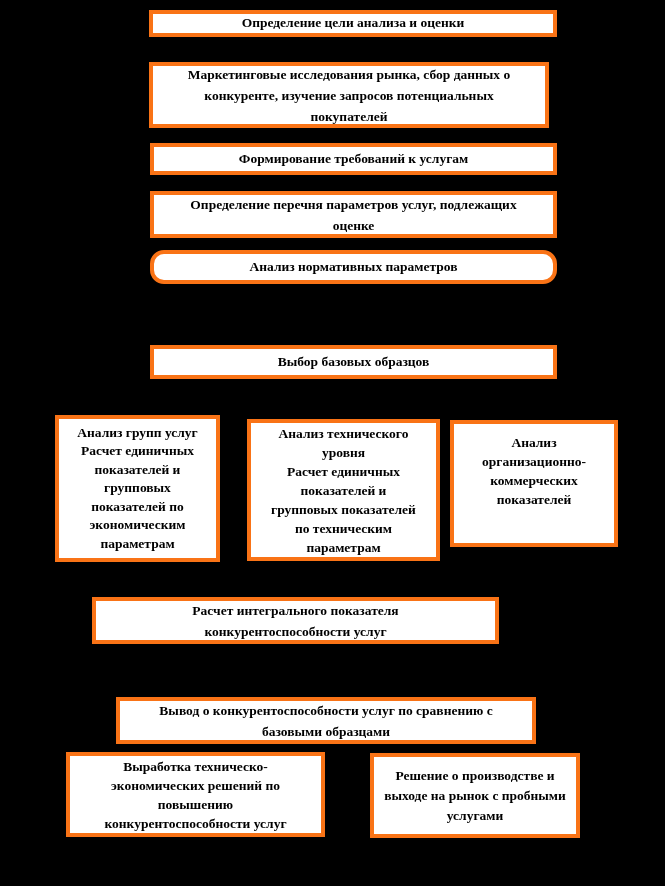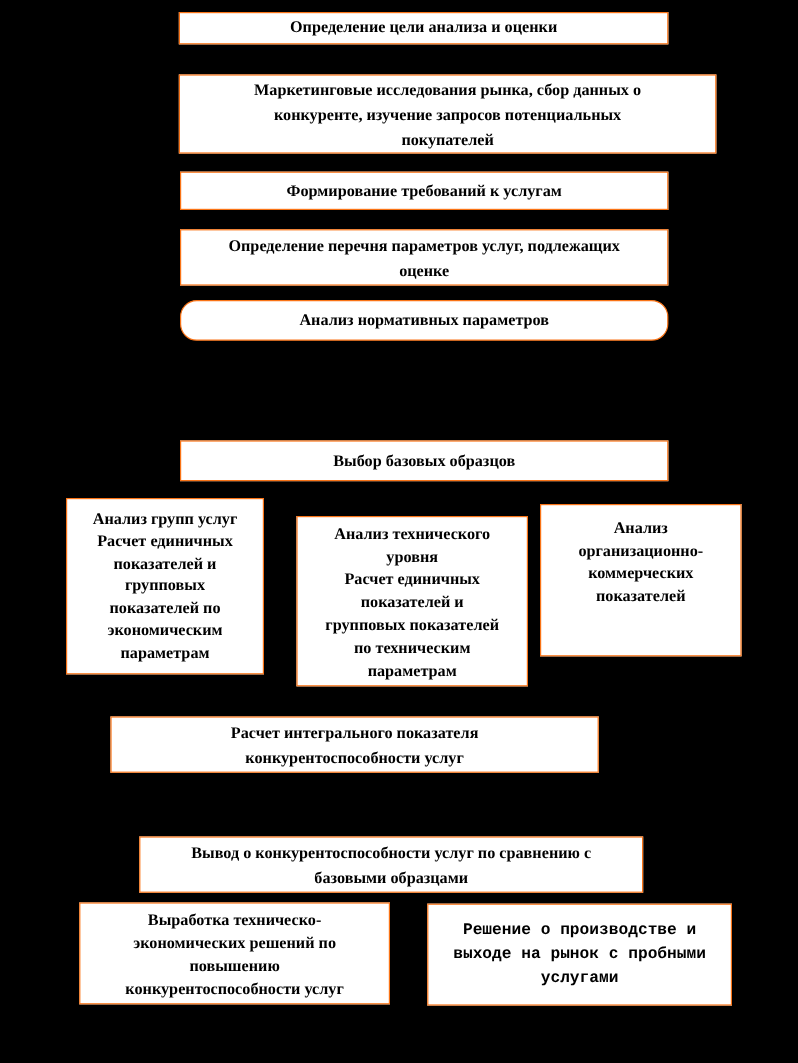--- a/index.html
+++ b/index.html
@@ -11,52 +11,52 @@
     position: relative;
     width: 665px;
     height: 886px;
     background: #000000;
     overflow: hidden;
   }
   .box {
     position: absolute;
     box-sizing: border-box;
     background: #ffffff;
-    border: 1px solid #f97316;
+    border: 4px solid #f97316;
     color: #000000;
     font-family: "Liberation Serif", serif;
     font-weight: bold;
     font-size: 13.5px;
     line-height: 1.4;
     text-align: center;
     display: flex;
     align-items: center;
     justify-content: center;
     white-space: pre-line;
     padding: 2px 6px;
   }
   
   .b1  { left:149px; top:10px;  width:408px; height:27px; }
-  .b2  { left:149px; top:62px;  width:448px; height:66px; line-height:21px; padding:0 2px; }
+  .b2  { left:149px; top:62px;  width:400px; height:66px; line-height:21px; padding:0 2px; }
   .b3  { left:150px; top:143px; width:407px; height:32px; }
   .b4  { left:150px; top:191px; width:407px; height:47px; line-height:21px; }
   .b5  { left:150px; top:250px; width:407px; height:34px;border-radius:14px; }
   .b6  { left:150px; top:297px; width:407px; height:35px; }
-  .b7  { left:150px; top:345px; width:407px; height:34px;margin-top:22px; }
+  .b7  { left:150px; top:345px; width:407px; height:34px; }
   
   .b8  { left:55px;  top:415px; width:165px; height:147px; line-height:18.5px; }
-  .b9  { left:247px; top:419px; width:193px; height:142px; line-height:19px;margin-top:11px; }
+  .b9  { left:247px; top:419px; width:193px; height:142px; line-height:19px; }
   .b10 { left:450px; top:420px; width:168px; height:127px; line-height:19px;
          align-items:flex-start; padding-top:9px; }
   
   .b11 { left:92px;  top:597px; width:407px; height:47px; line-height:21px; }
   .b12 { left:116px; top:669px; width:420px; height:47px; line-height:21px;margin-top:28px; }
   
   .b13 { left:66px;  top:752px; width:259px; height:85px; line-height:19px; }
-  .b14 { left:356px; top:753px; width:254px; height:85px; line-height:20px;font-family:Liberation Mono, monospace; }
+  .b14 { left:370px; top:753px; width:210px; height:85px; line-height:20px; }
 </style>
 </head>
 <body>
 
 <div class="stage">
   <div class="box b1">Определение цели анализа и оценки</div>
   <div class="box b2">Маркетинговые исследования рынка, сбор данных о
 конкуренте, изучение запросов потенциальных
 покупателей</div>
   <div class="box b3">Формирование требований к услугам</div>

